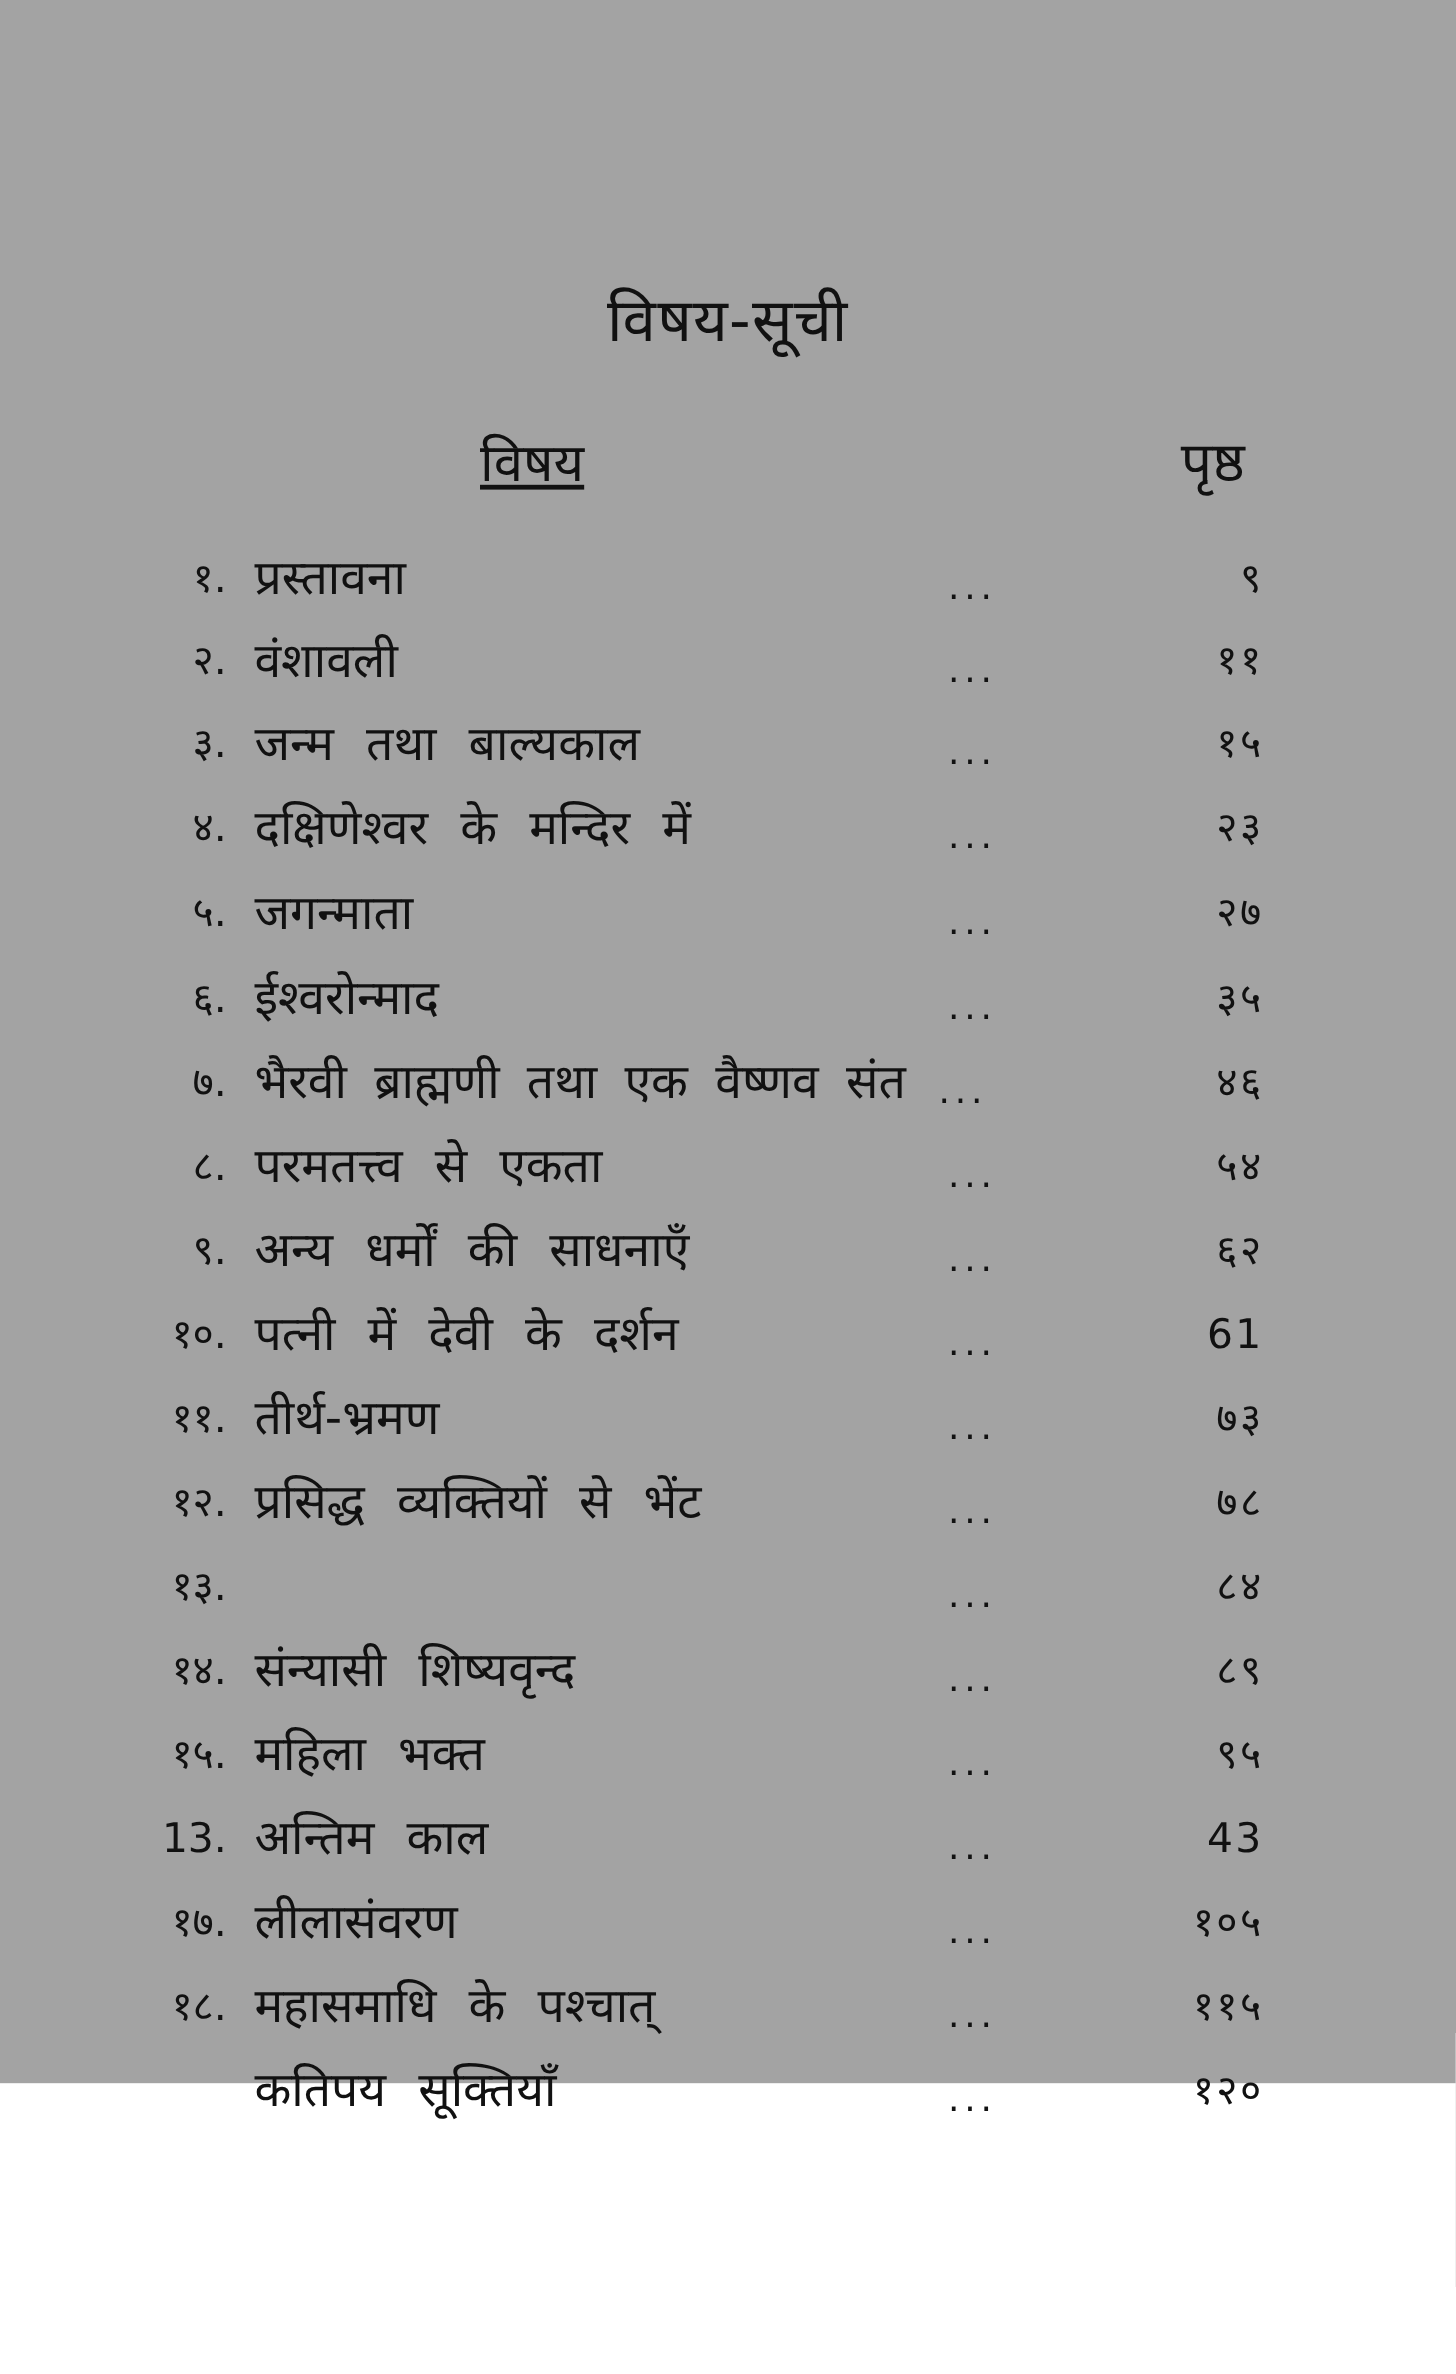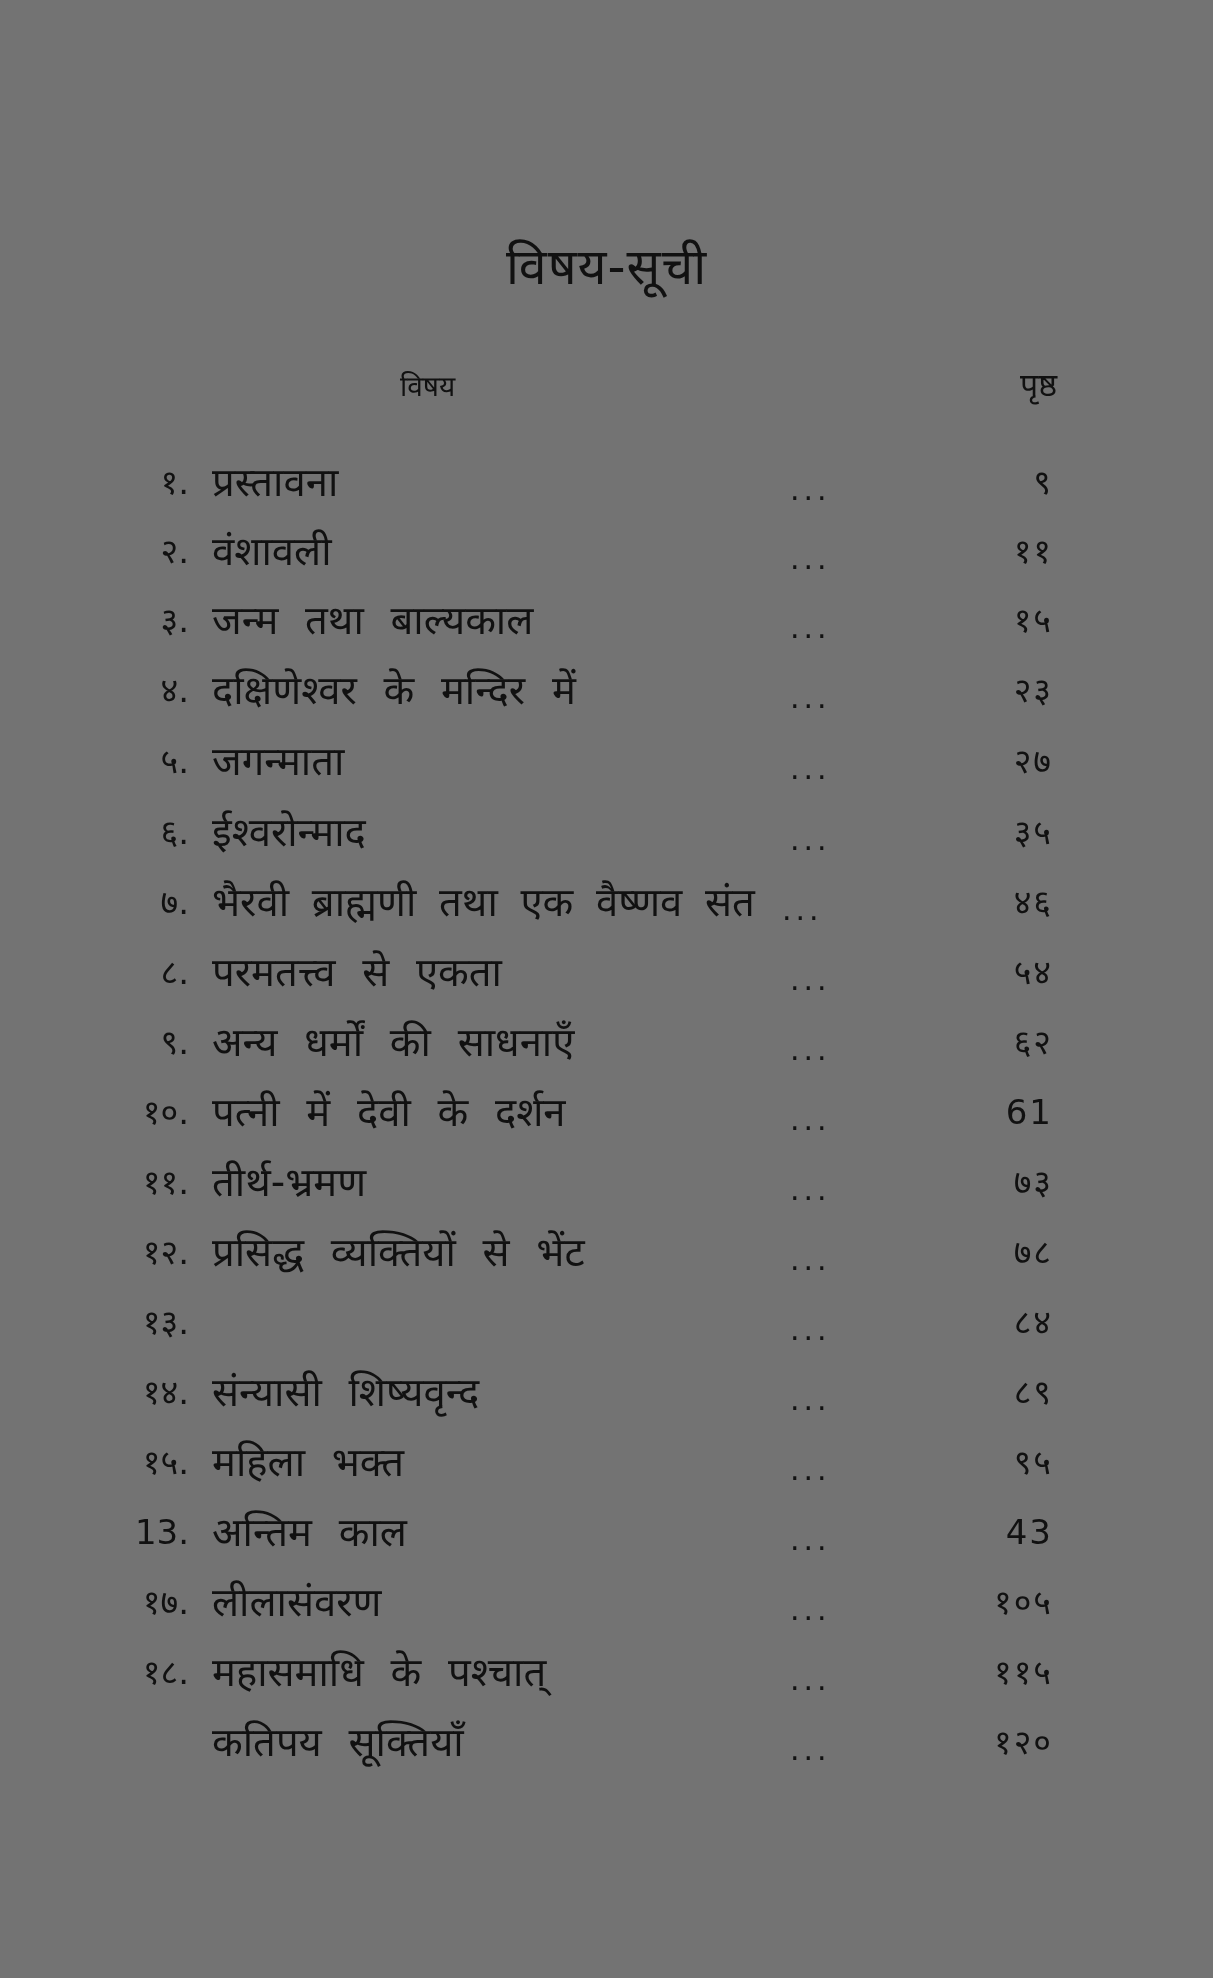--- a/index.html
+++ b/index.html
@@ -12,47 +12,48 @@
       height: 1978px;
       position: relative;
       overflow: hidden;
       font-family: "DejaVu Sans", "Liberation Sans", sans-serif;
       color: #111111;
     }
     .page {
       position: absolute;
       left: 0; top: 0;
       width: 1213px;
-      height: 1978px;
-      background: #737373;
+      height: 1736px;
+      background: #a3a3a3;
     }
     .title {
       position: absolute;
       left: 0;
       width: 1213px;
       top: 232px;
       text-align: center;
       font-size: 50px;
       line-height: 70px;
       letter-spacing: 1px;
       padding-left: 0;
     }
     .title span { margin-left: 0; }
     .col-head-subject {
       position: absolute;
       left: 400px;
       top: 362px;
-      font-size: 28px;
+      font-size: 44px;
       line-height: 50px;
+      text-decoration: underline;
     }
     .col-head-page {
       position: absolute;
-      left: 1020px;
+      left: 984px;
       top: 360px;
-      font-size: 32px;
+      font-size: 46px;
       line-height: 50px;
     }
     .toc-row {
       position: absolute;
       left: 0;
       width: 1213px;
       height: 60px;
     }
     .toc-num {
       position: absolute;

